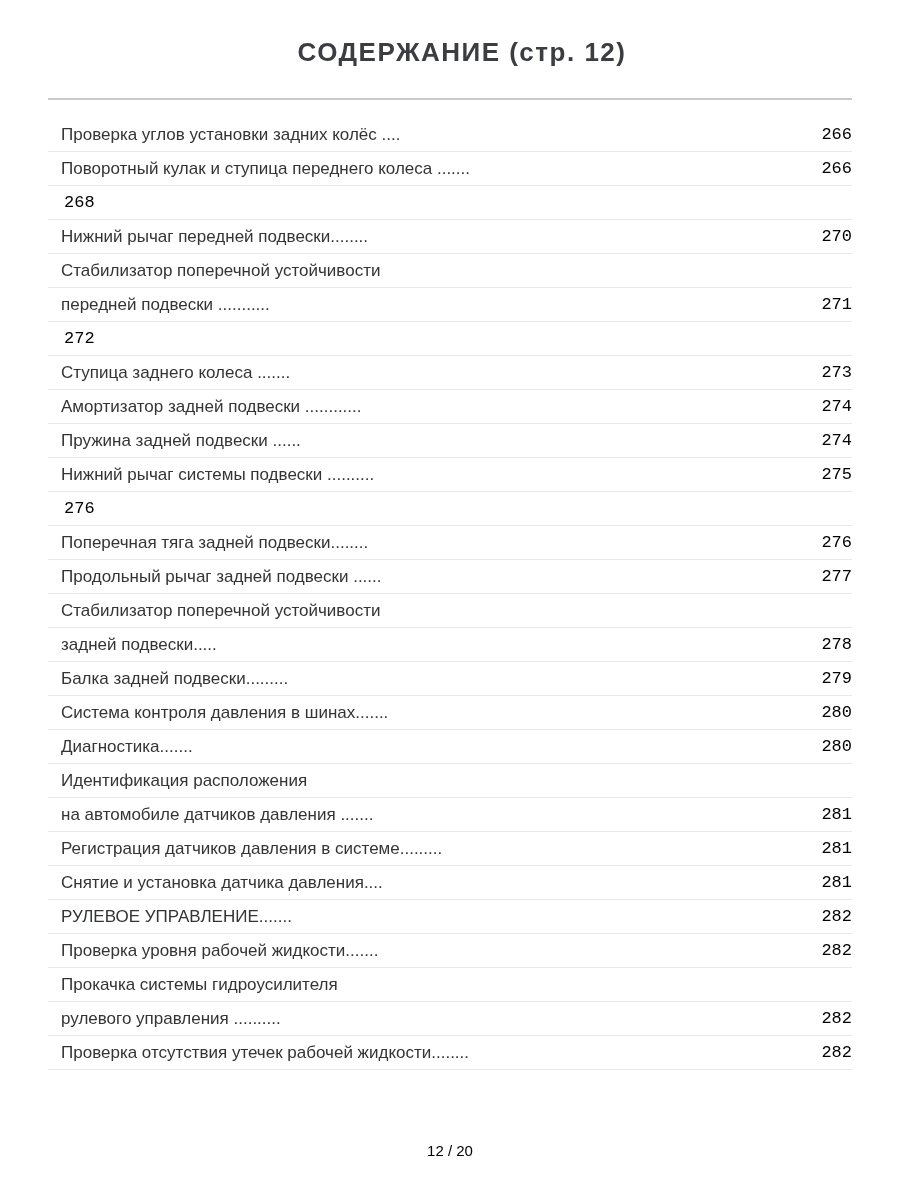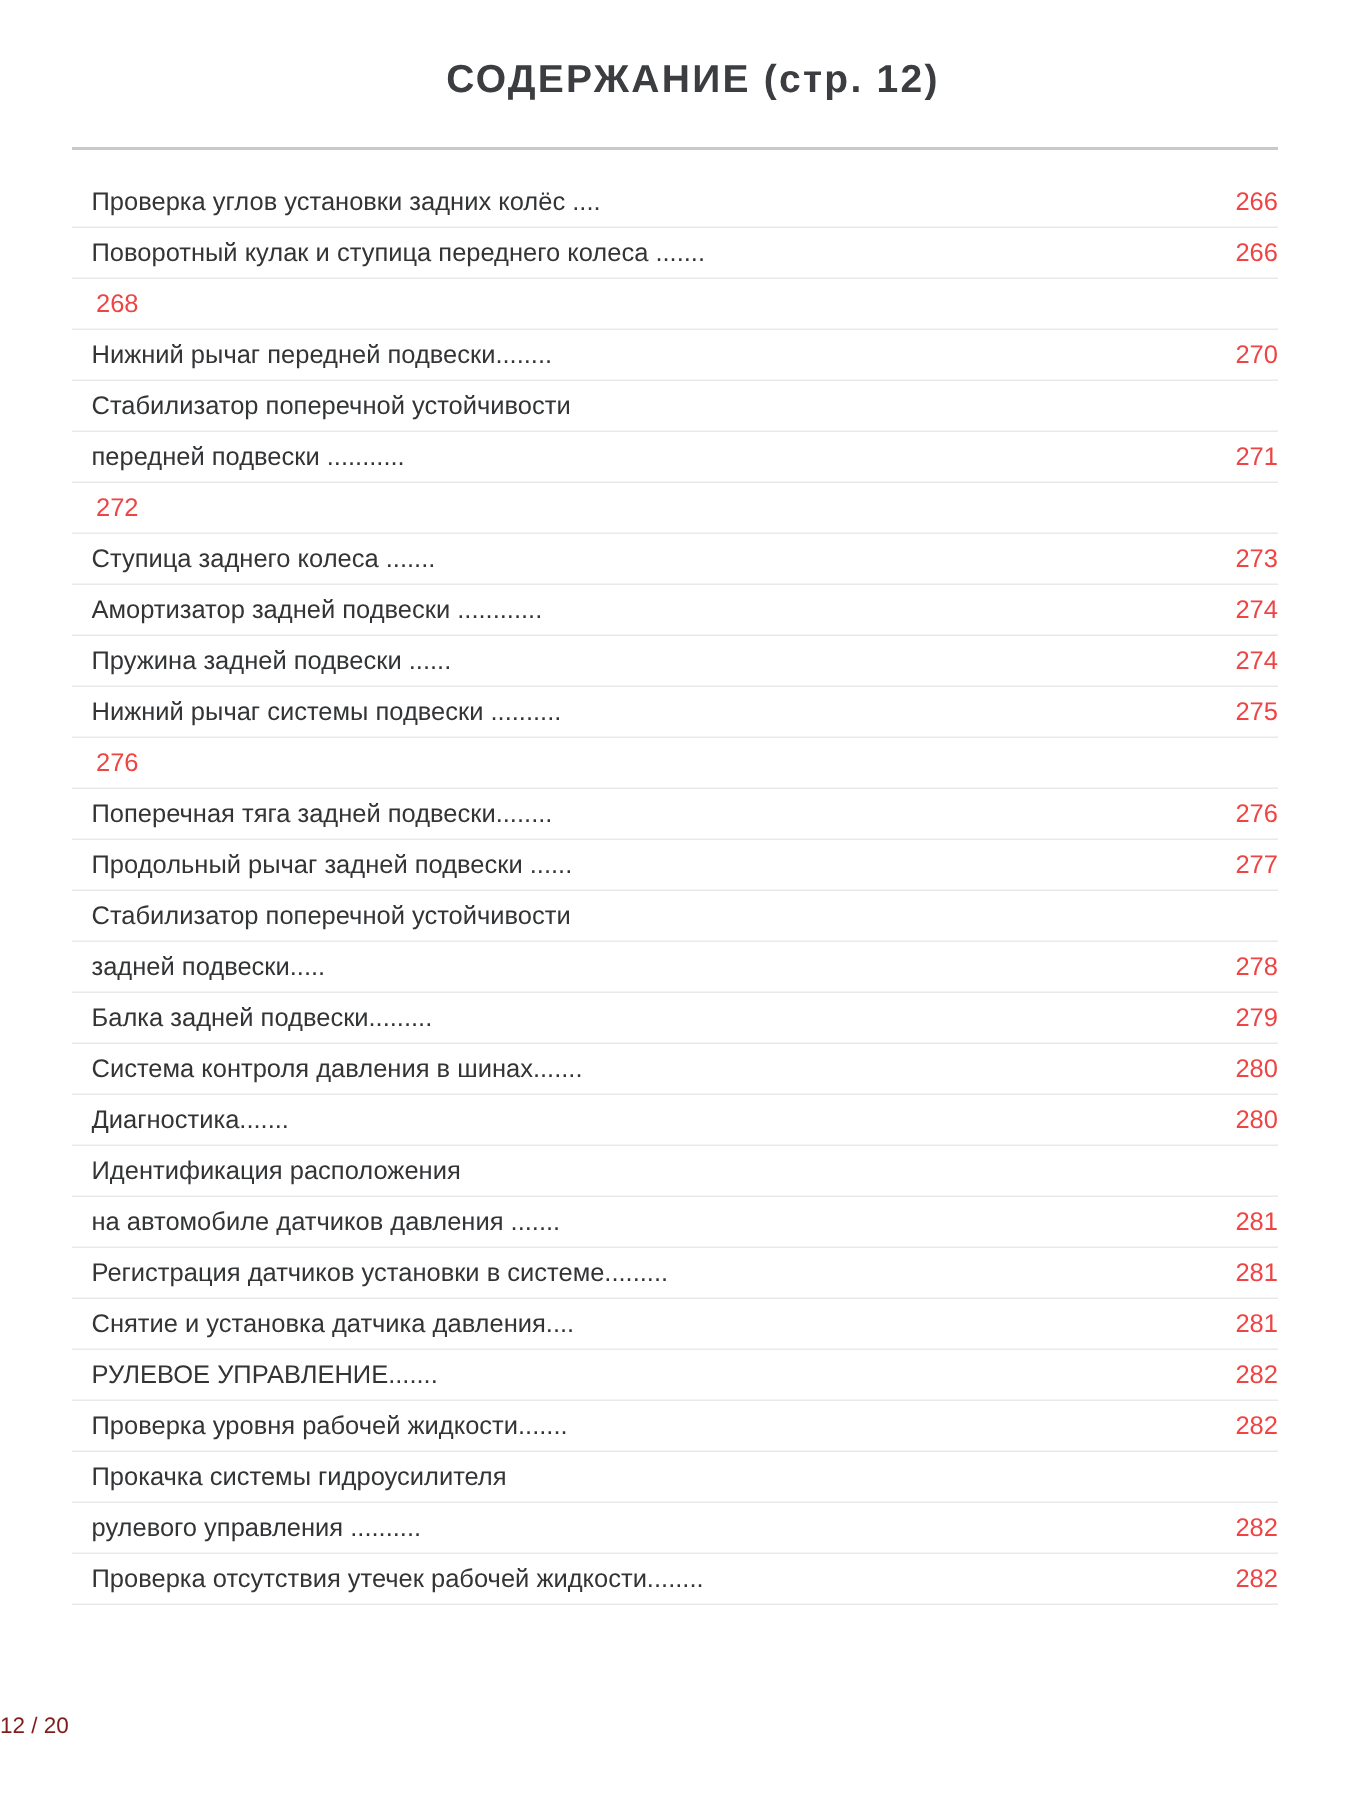--- a/index.html
+++ b/index.html
@@ -44,31 +44,33 @@
     border-bottom: 1px solid #e9e9e9;
     font-size: 17px;
   }
   .toc-label {
     color: #333436;
     white-space: nowrap;
     overflow: hidden;
     margin-left: 13px;
   }
   .toc-page {
-    color: #ef4444;
+    color: #000000;
     padding-left: 16px;
     white-space: nowrap;
+    font-family: Liberation Mono, monospace;
   }
   .footer {
     position: absolute;
     top: 1142px;
     left: 0;
     width: 100%;
+    text-align: center;
     font-size: 15px;
-    color: #7f1d1d;
+    color: #000000;
   }
 </style>
 </head>
 <body>
 
 <div class="page">
 
   <div class="title">СОДЕРЖАНИЕ (стр. 12)</div>
 
   <hr class="top-rule">
@@ -149,21 +151,21 @@
   </div>
       <div class="toc-row">
     <span class="toc-label">Идентификация расположения</span>
     <span class="toc-page"></span>
   </div>
       <div class="toc-row">
     <span class="toc-label">на автомобиле датчиков давления .......</span>
     <span class="toc-page">281</span>
   </div>
       <div class="toc-row">
-    <span class="toc-label">Регистрация датчиков установки в системе.........</span>
+    <span class="toc-label">Регистрация датчиков давления в системе.........</span>
     <span class="toc-page">281</span>
   </div>
       <div class="toc-row">
     <span class="toc-label">Снятие и установка датчика давления....</span>
     <span class="toc-page">281</span>
   </div>
       <div class="toc-row">
     <span class="toc-label">РУЛЕВОЕ УПРАВЛЕНИЕ.......</span>
     <span class="toc-page">282</span>
   </div>

